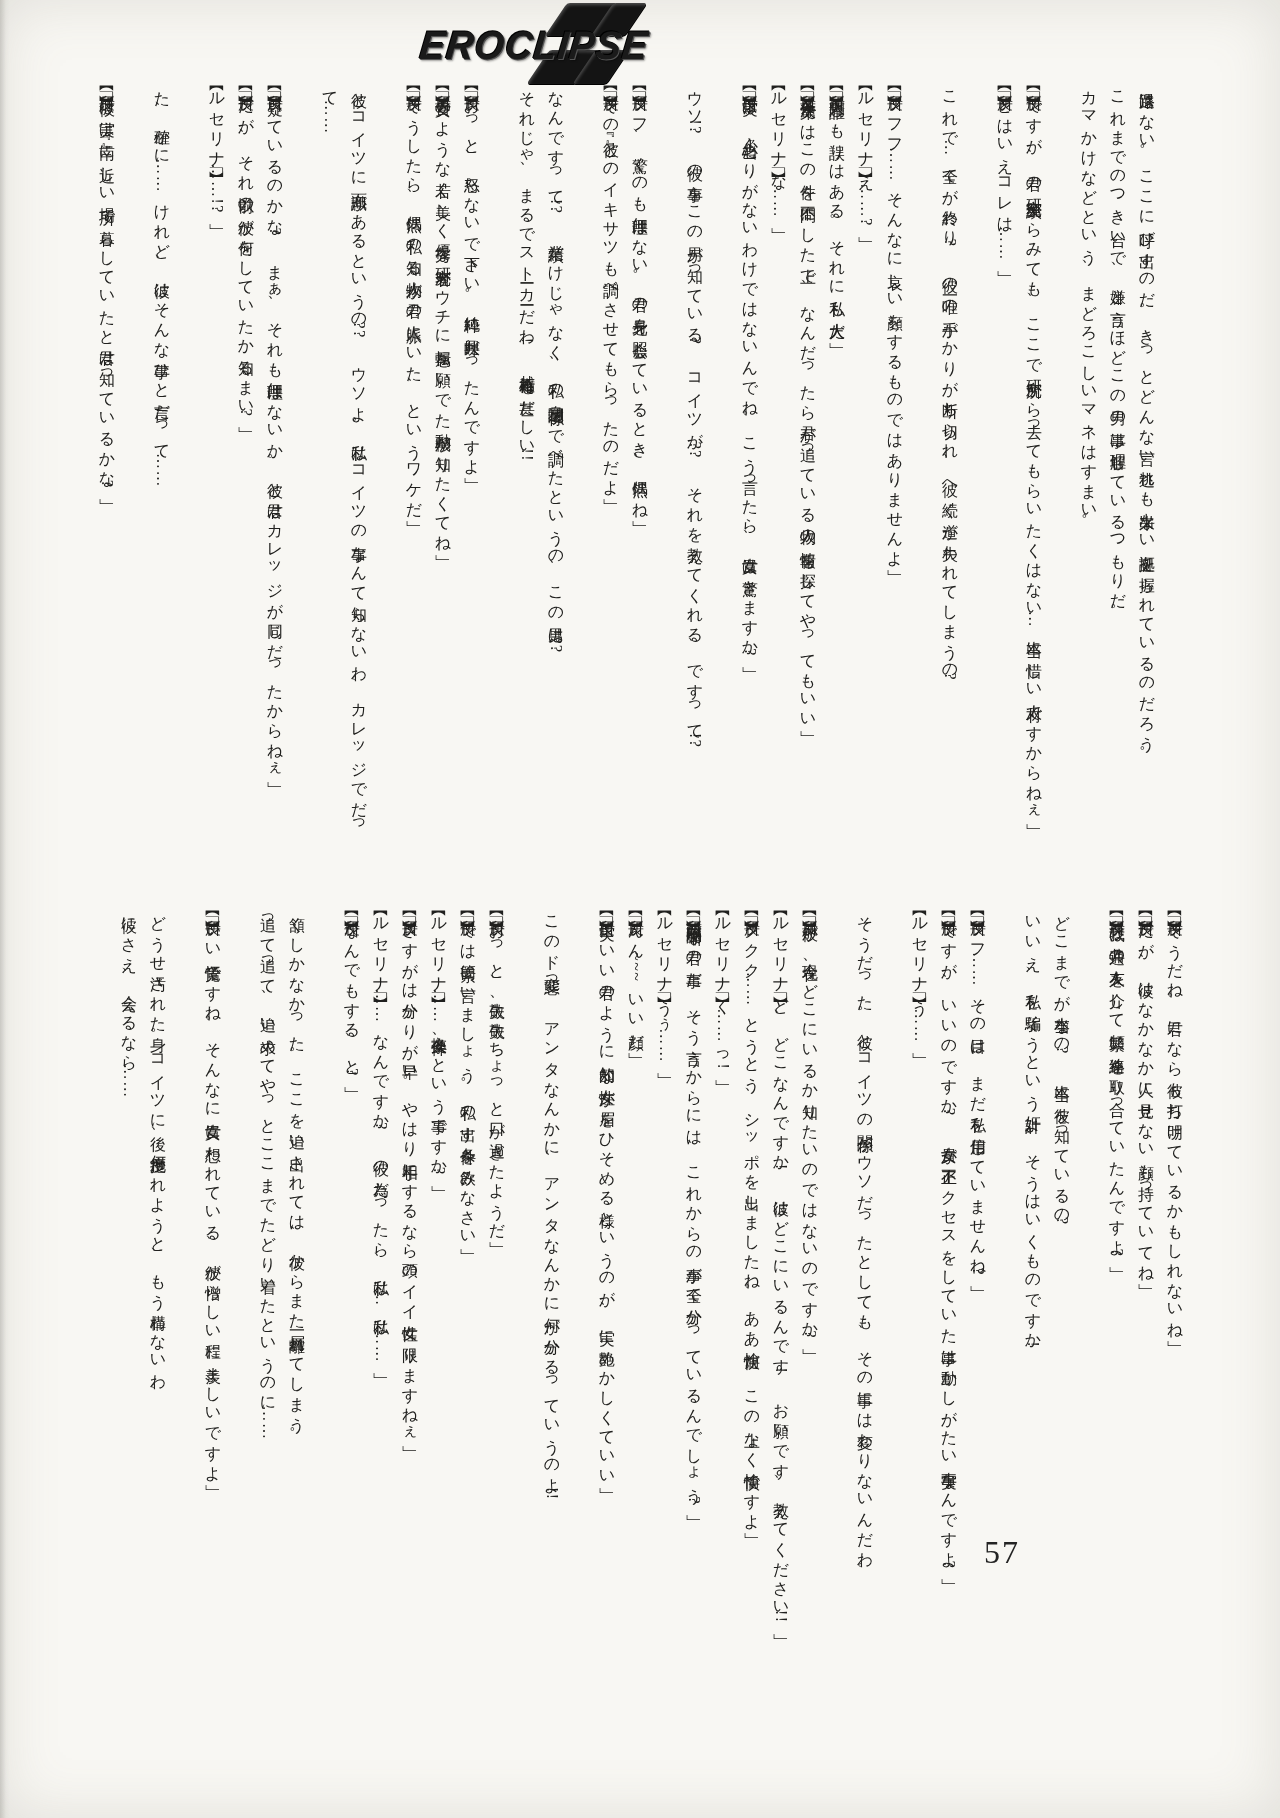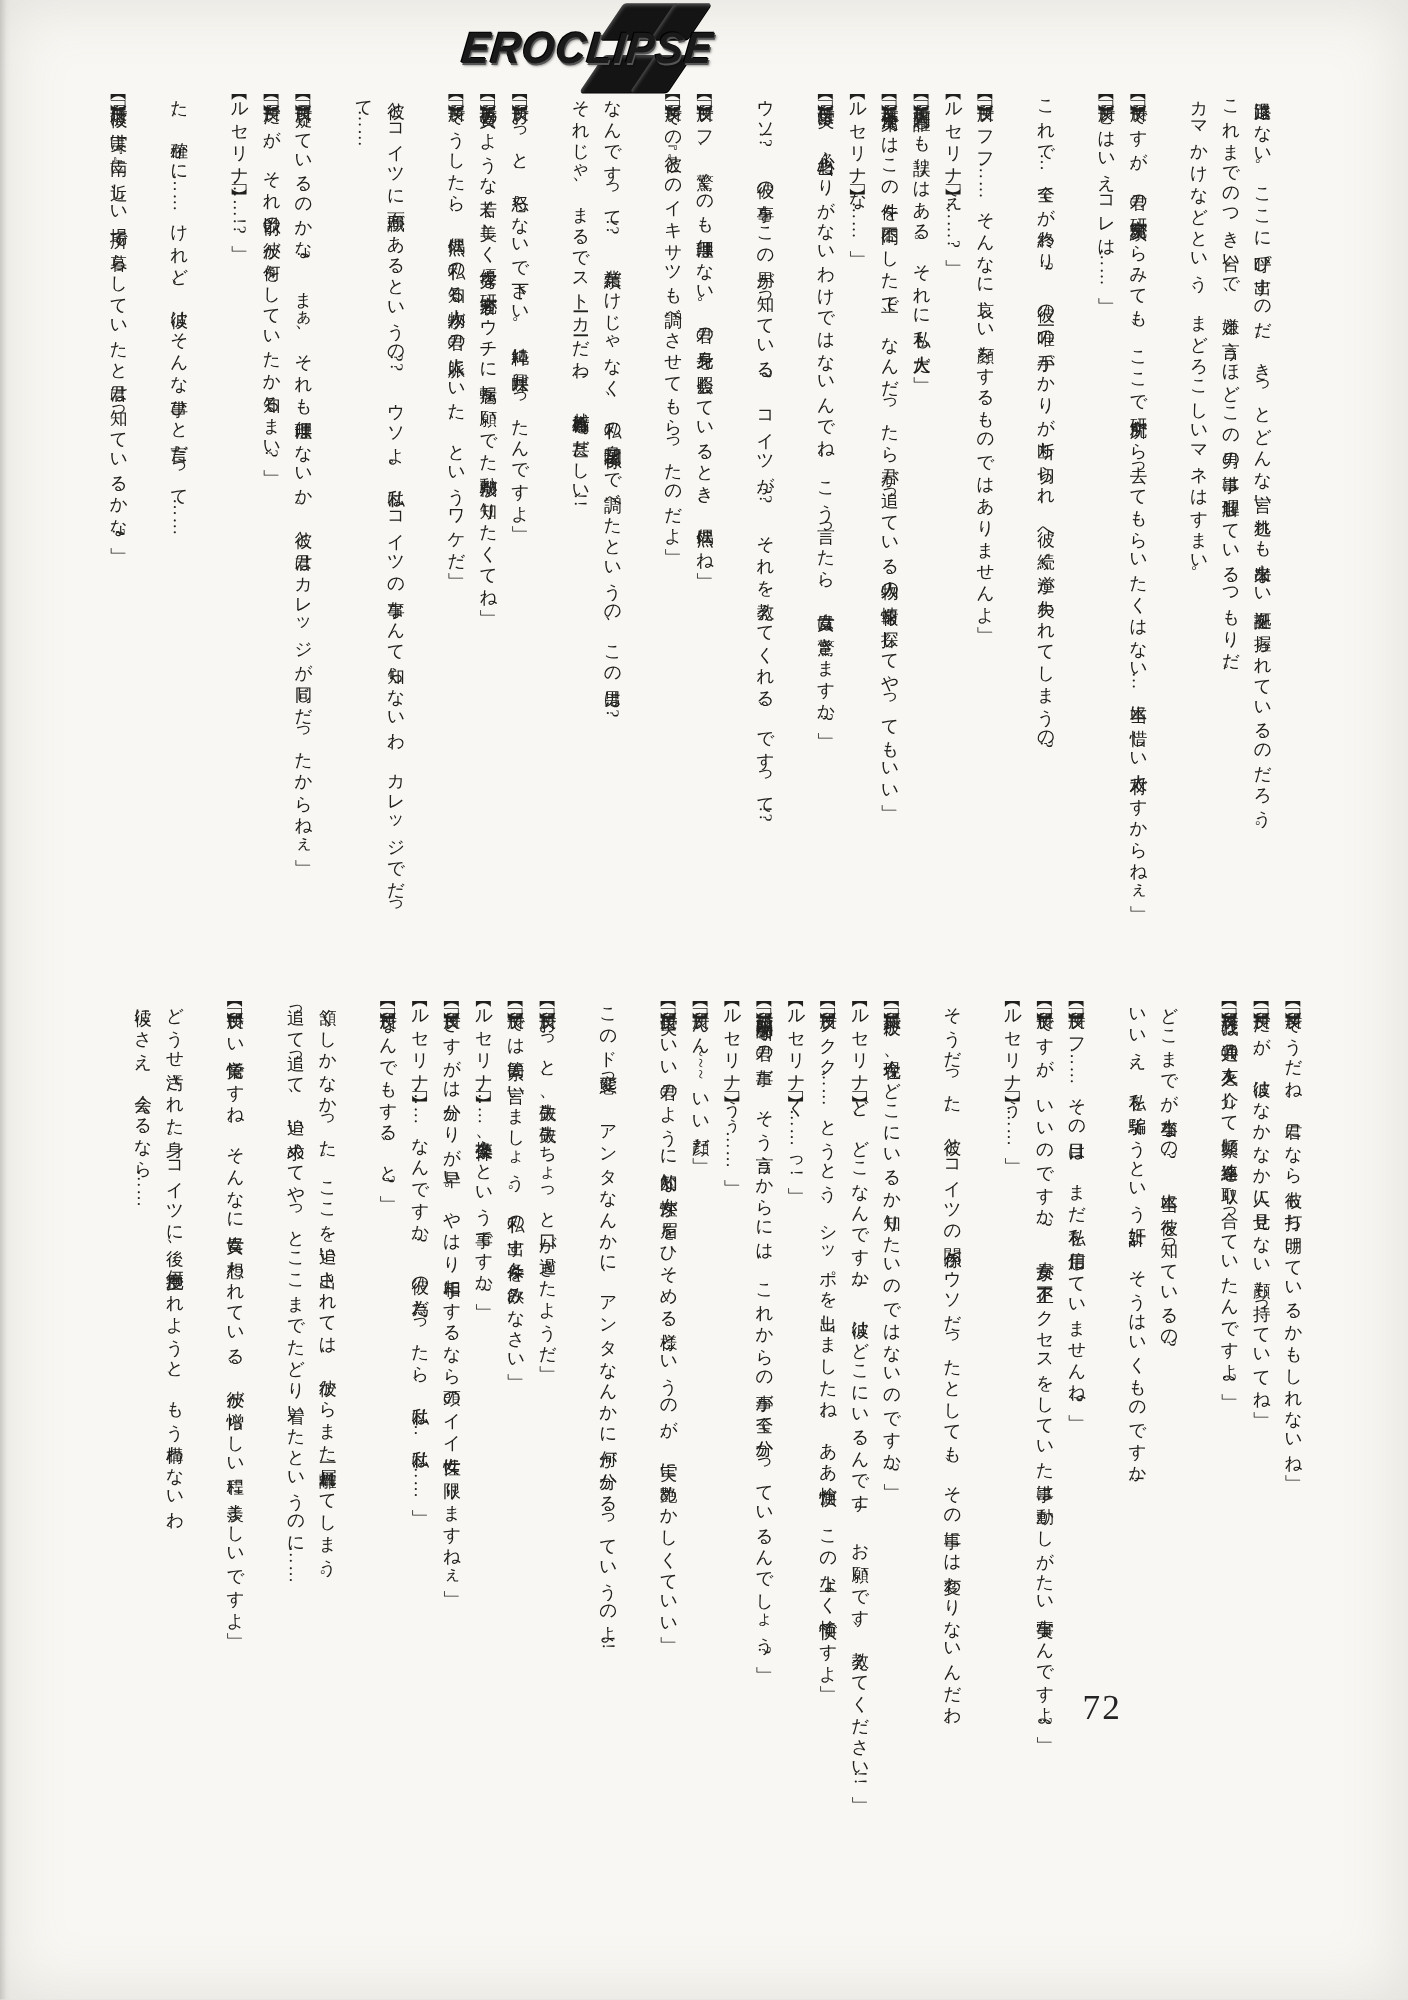--- a/index.html
+++ b/index.html
@@ -121,15 +121,15 @@
       <p class="line">【所長】「さすがは分かりが早い。やはり相手にするなら頭のイイ女性に限りますねぇ」</p>
       <p class="line">【ルセリナ】「……なんですか?　彼の為だったら、私は…私は……」</p>
       <p class="line">【所長】「なんでもする、と?」</p>
       <p class="line gap">頷くしかなかった。ここを追い出されては、彼からまた一層離れてしまう。</p>
       <p class="line">追って追って、追い求めてやっとここまでたどり着いたというのに……</p>
       <p class="line gap">【所長】「いい覚悟ですね。そんなに貴女に想われている、彼が憎らしい程に羨ましいですよ」</p>
       <p class="line gap">どうせ汚された身。コイツに後、何度抱かれようと、もう構わないわ。</p>
       <p class="line">彼にさえ、会えるなら……</p>
     </div>
 
-  <div id="page-number">72</div>
+  <div id="page-number">57</div>
 
 </div>
 
 </body></html>

